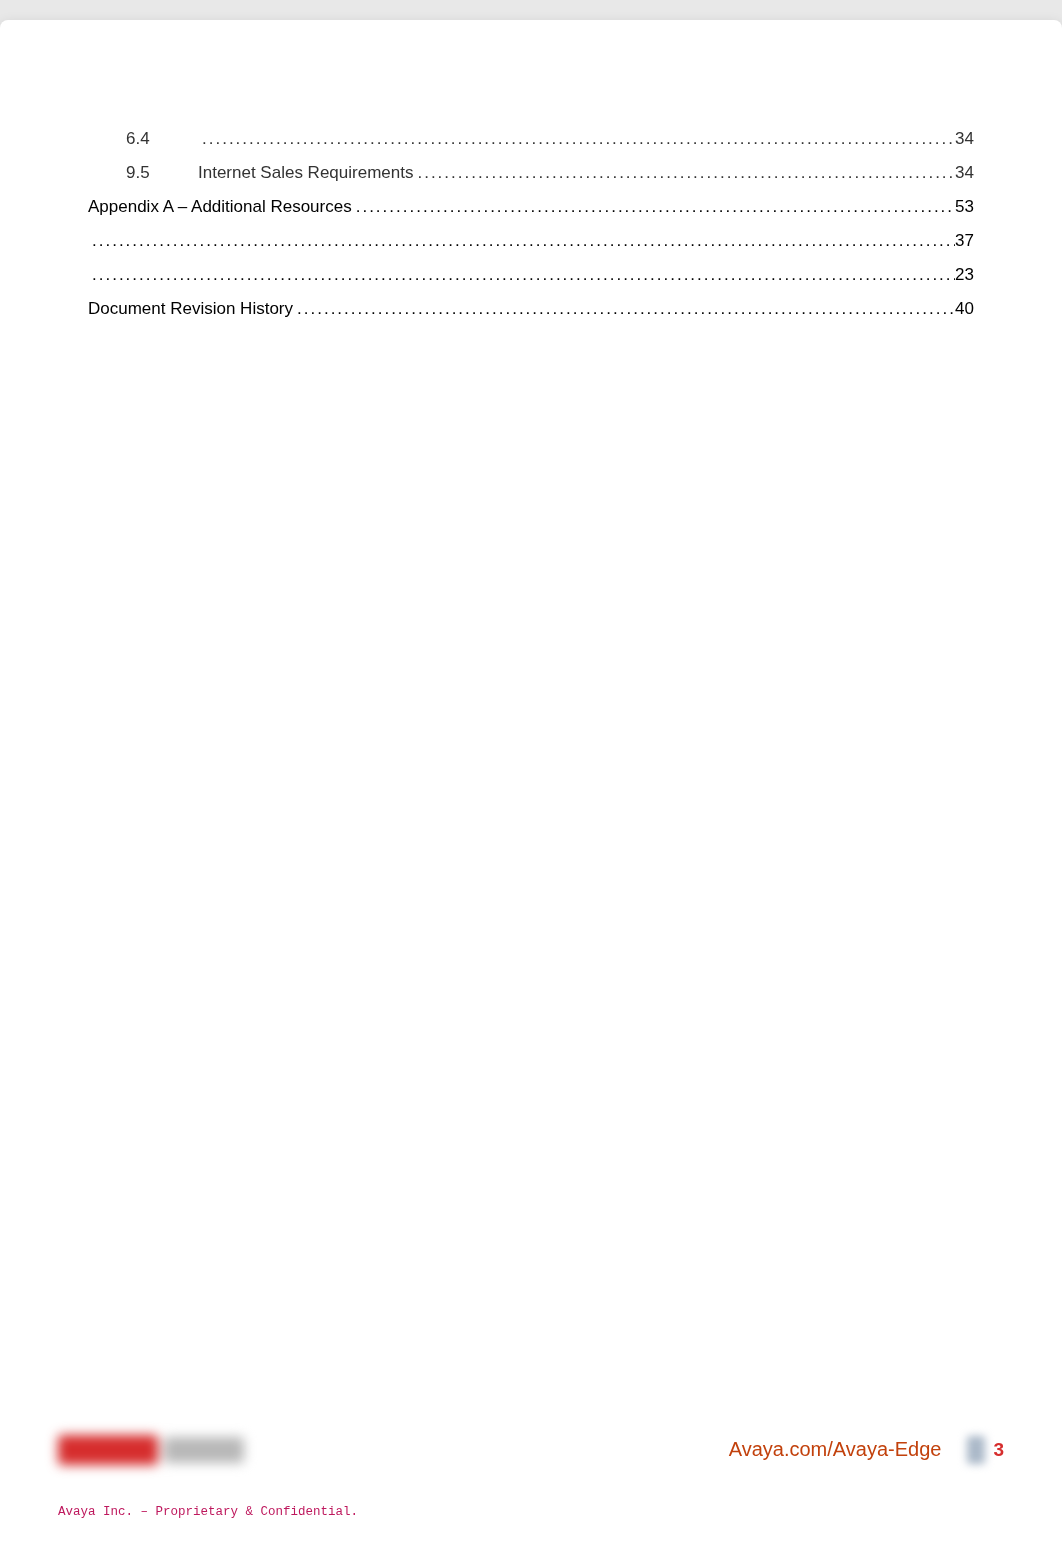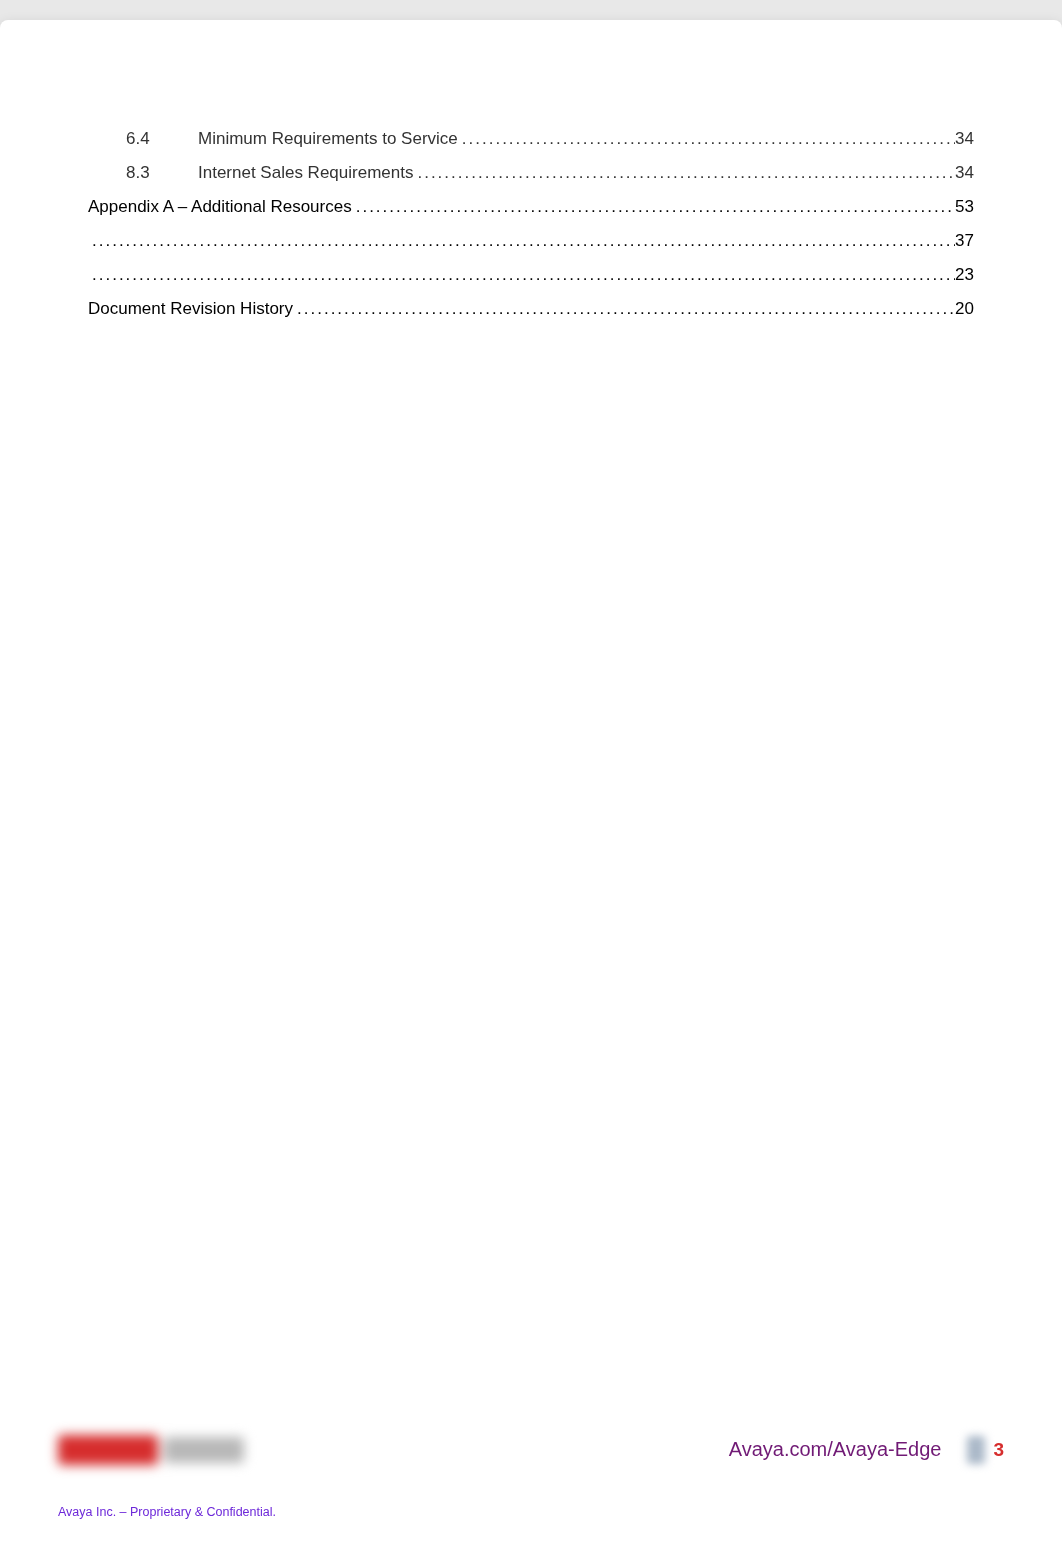--- a/index.html
+++ b/index.html
@@ -111,21 +111,21 @@
       border-radius: 4px;
     }
     
     .footer-right {
       display: flex;
       align-items: center;
       gap: 26px;
     }
     
     .footer-url {
-      color: #701a75;
+      color: #c2410c;
       font-size: 20px;
       font-weight: 400;
       margin-left: 29px;
     }
     
     .page-badge {
       display: flex;
       align-items: center;
       gap: 8px;
     }
@@ -139,60 +139,60 @@
     }
     
     .page-number {
       color: #d62d2d;
       font-size: 19px;
       font-weight: bold;
     }
     
     .footer-legal {
       font-size: 12.5px;
-      color: #6d28d9;
+      color: #be185d;
       line-height: 1.4;
+      font-family: Liberation Mono, monospace;
     }
   </style>
 </head>
 <body>
 
 <div class="page">
 
   <div class="toc">
 
   <div class="toc-line indent">
         <span class="toc-num">6.4</span>
-        <span class="toc-title">Minimum Requirements to Service</span>
         <span class="toc-dots">........................................................................................................................................................................................................</span>
         <span class="toc-page">34</span>
       </div>
       <div class="toc-line indent">
-        <span class="toc-num">8.3</span>
+        <span class="toc-num">9.5</span>
         <span class="toc-title">Internet Sales Requirements</span>
         <span class="toc-dots">........................................................................................................................................................................................................</span>
         <span class="toc-page">34</span>
       </div>
       <div class="toc-line bold">
         <span class="toc-title">Appendix A – Additional Resources</span>
         <span class="toc-dots">........................................................................................................................................................................................................</span>
         <span class="toc-page">53</span>
       </div>
       <div class="toc-line bold">
         <span class="toc-dots">........................................................................................................................................................................................................</span>
         <span class="toc-page">37</span>
       </div>
       <div class="toc-line bold">
         <span class="toc-dots">........................................................................................................................................................................................................</span>
         <span class="toc-page">23</span>
       </div>
       <div class="toc-line bold">
         <span class="toc-title">Document Revision History</span>
         <span class="toc-dots">........................................................................................................................................................................................................</span>
-        <span class="toc-page">20</span>
+        <span class="toc-page">40</span>
       </div>
     </div>
 
   <div class="footer">
     <div class="footer-top">
       <div class="logo">
         <div class="logo-red"></div>
         <div class="logo-gray"></div>
       </div>
       <div class="footer-right">

